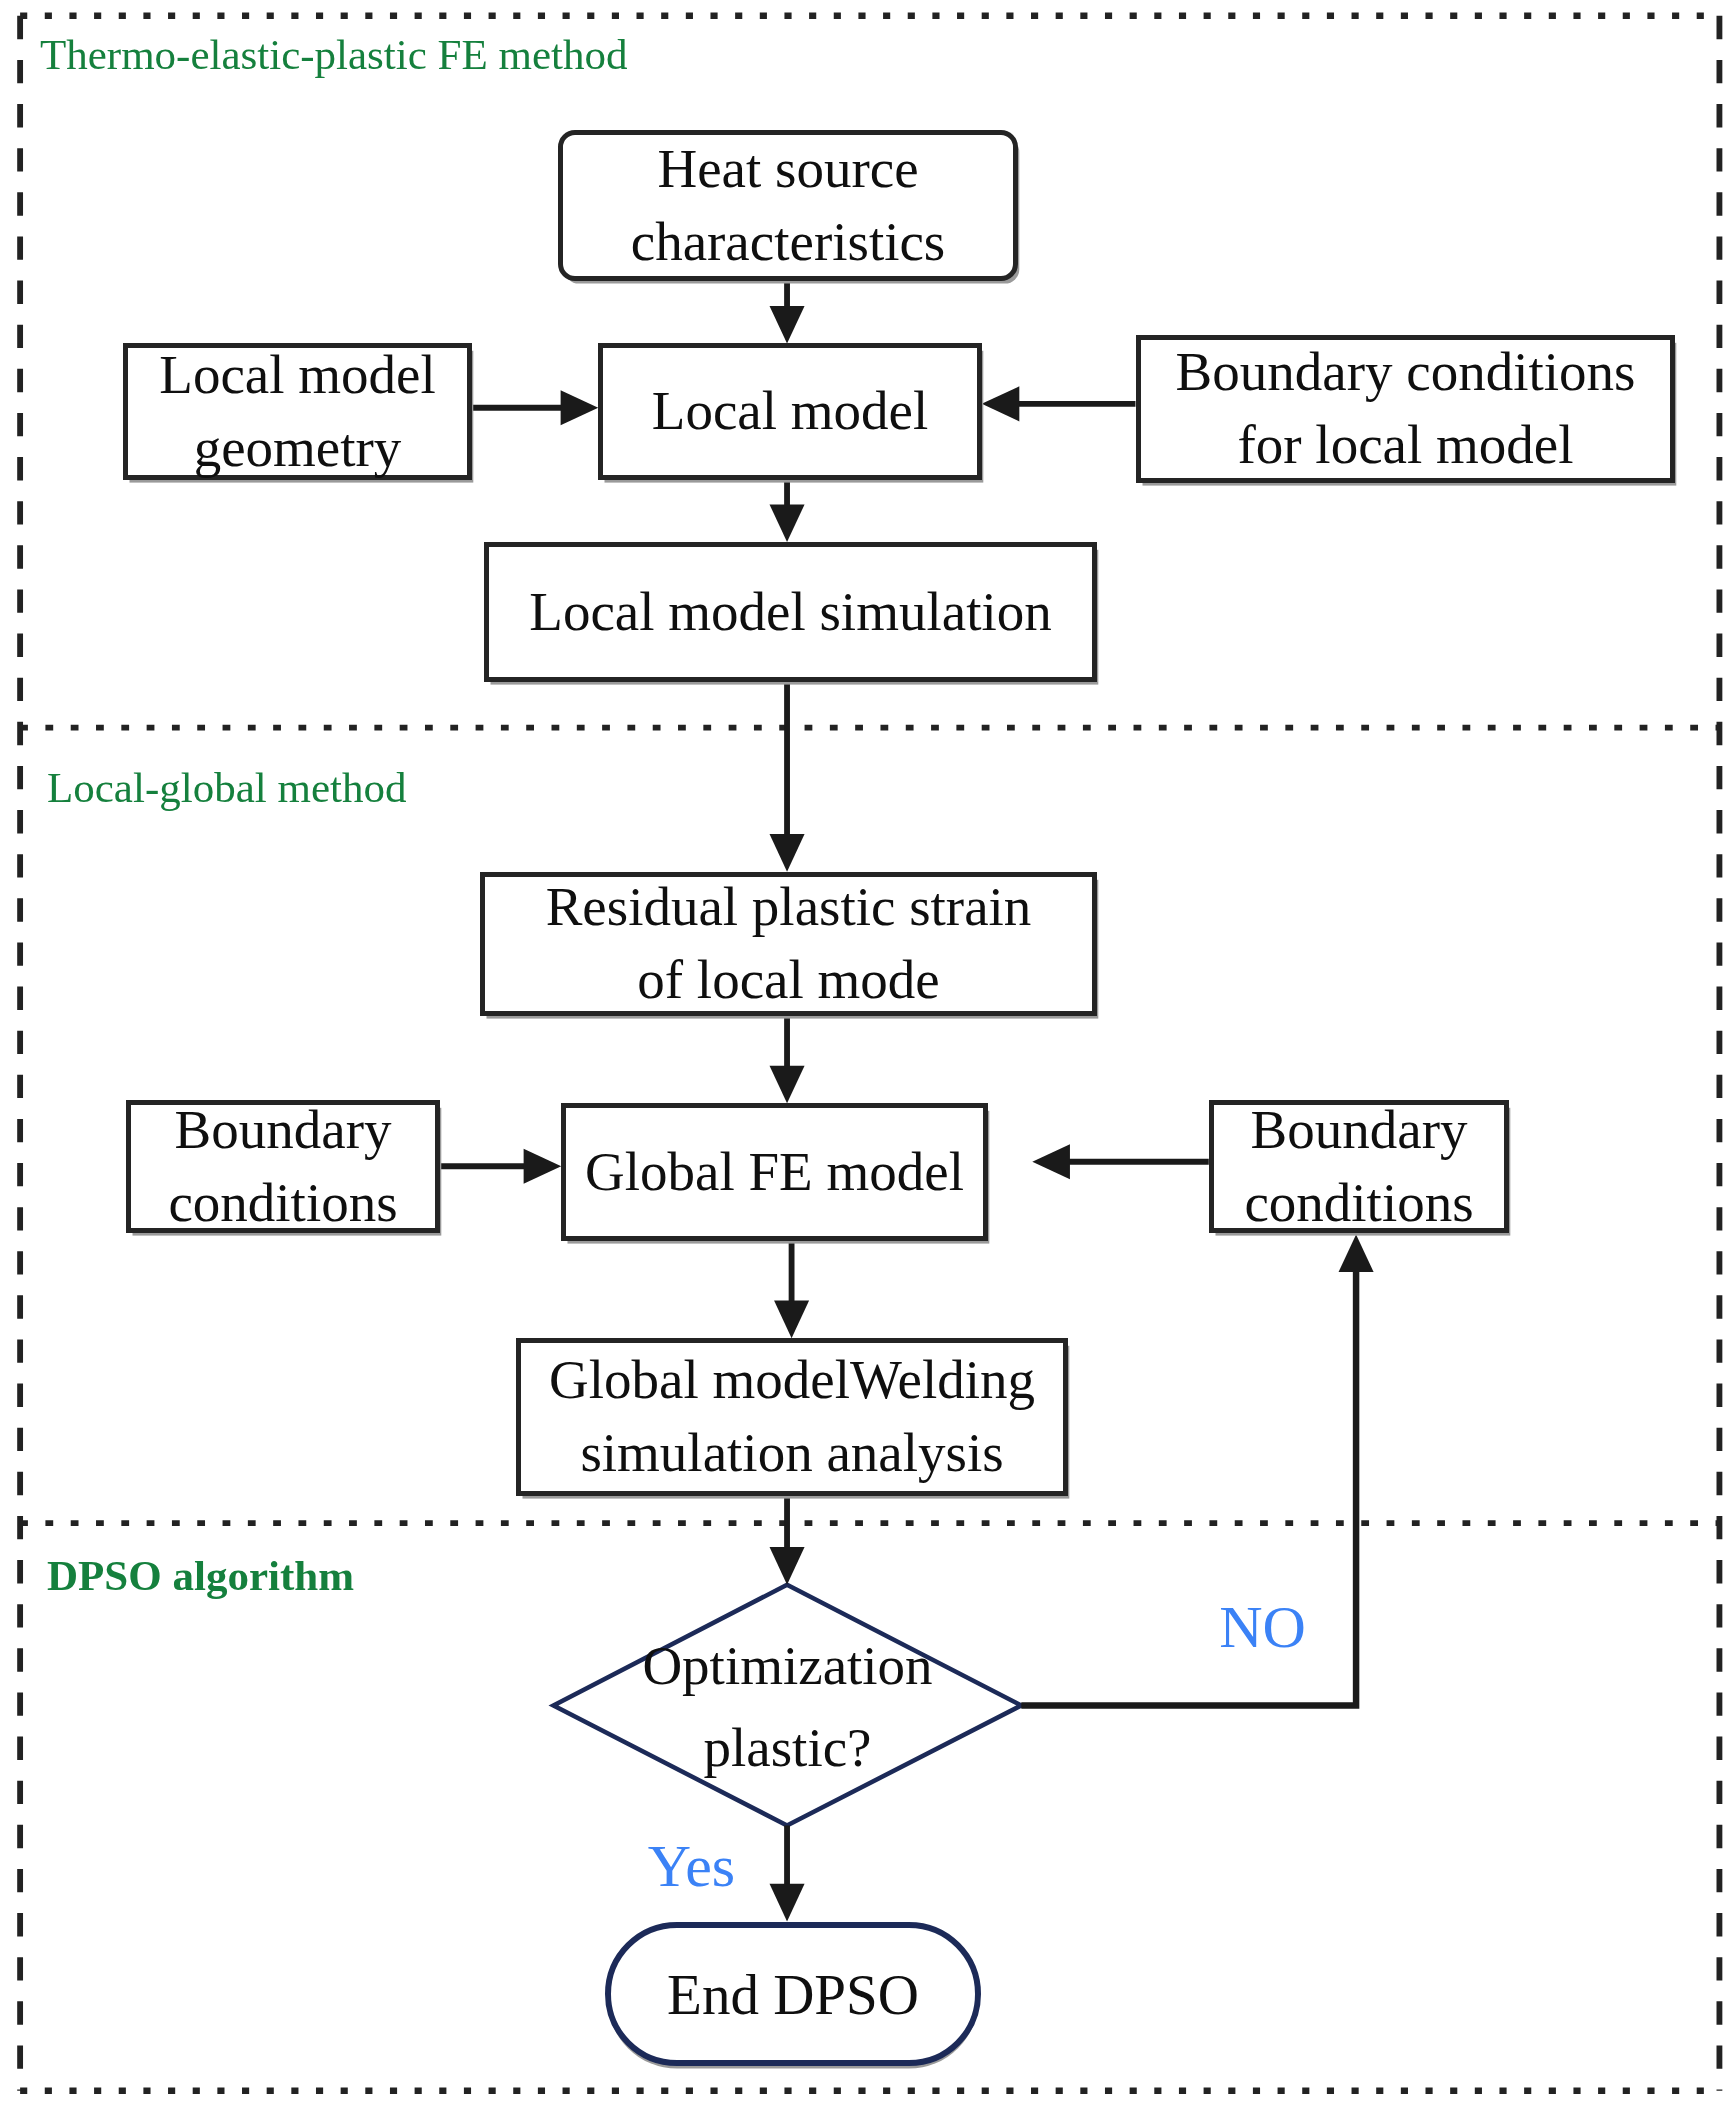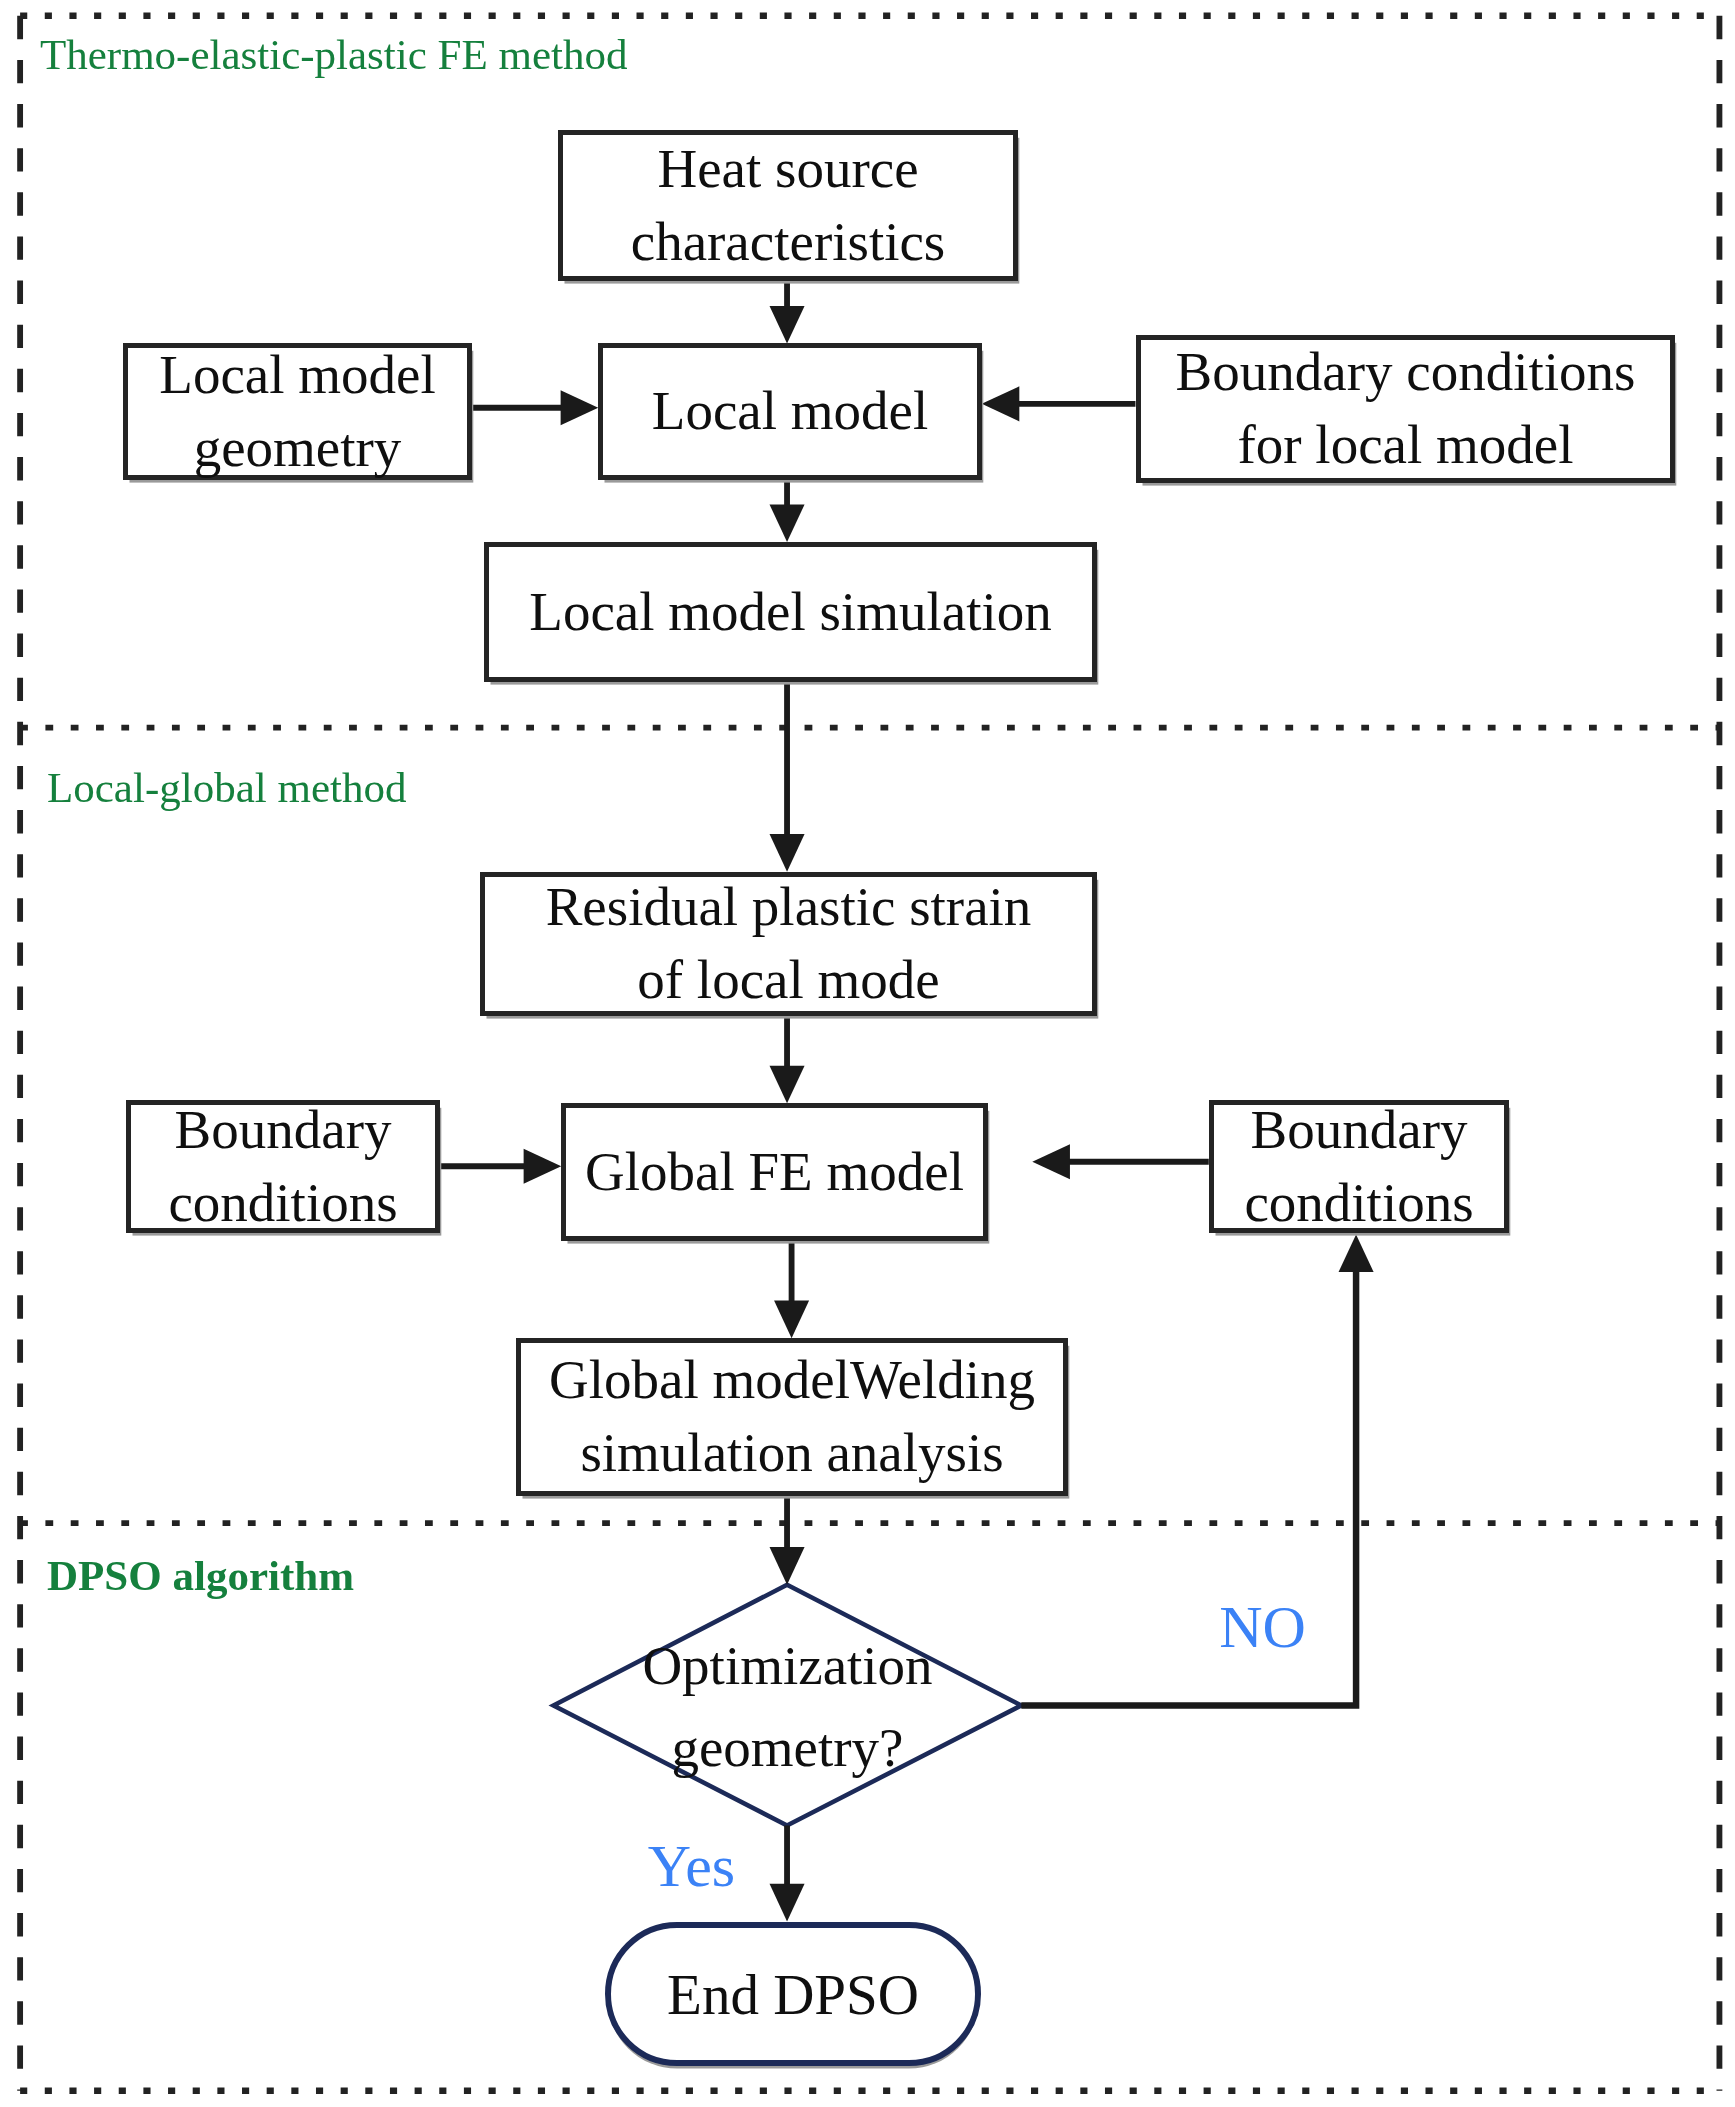--- a/index.html
+++ b/index.html
@@ -123,21 +123,21 @@
     <polygon points="2090,1902 2063,1960 2117,1960" fill="#1a1a1a"></polygon>
 
     <line x1="1213" y1="2813" x2="1213" y2="2905" stroke="#1a1a1a" stroke-width="9"></line>
     <polygon points="1213,2961 1186,2903 1240,2903" fill="#1a1a1a"></polygon>
   </svg>
 
   <div class="section-label" style="left:40px; top:31px;">Thermo-elastic-plastic FE method</div>
   <div class="section-label" style="left:47px; top:748px;margin-top:16px;">Local-global method</div>
   <div class="section-label" style="left:47px; top:1552px;font-weight:bold;">DPSO algorithm</div>
 
-  <div class="node" style="left:558px; top:130px; width:460px; height:151px;">Heat source
+  <div class="node" style="left:558px; top:130px; width:460px; height:151px;border-radius:17px;">Heat source
 characteristics</div>
 
   <div class="node" style="left:123px; top:343px; width:349px; height:137px;">Local model
 geometry</div>
 
   <div class="node" style="left:598px; top:343px; width:384px; height:137px;">Local model</div>
 
   <div class="node" style="left:1136px; top:335px; width:539px; height:148px;">Boundary conditions
 for local model</div>
 
@@ -151,21 +151,21 @@
 
   <div class="node" style="left:561px; top:1103px; width:427px; height:138px;">Global FE model</div>
 
   <div class="node" style="left:1209px; top:1100px; width:300px; height:133px;">Boundary
 conditions</div>
 
   <div class="node" style="left:516px; top:1338px; width:552px; height:158px;">Global modelWelding
 simulation analysis</div>
 
   <div class="decision-label" style="left:593px; top:1626px; width:389px; height:162px;">Optimization
-geometry?</div>
+plastic?</div>
 
   <div class="node-terminator" style="left:605px; top:1922px; width:376px; height:144px;">End DPSO</div>
 
   <div class="edge-label" style="left:1188px; top:1593px; width:149px;">NO</div>
   <div class="edge-label" style="left:617px; top:1832px; width:149px;">Yes</div>
 
 </div>
 
 
 </body></html>

